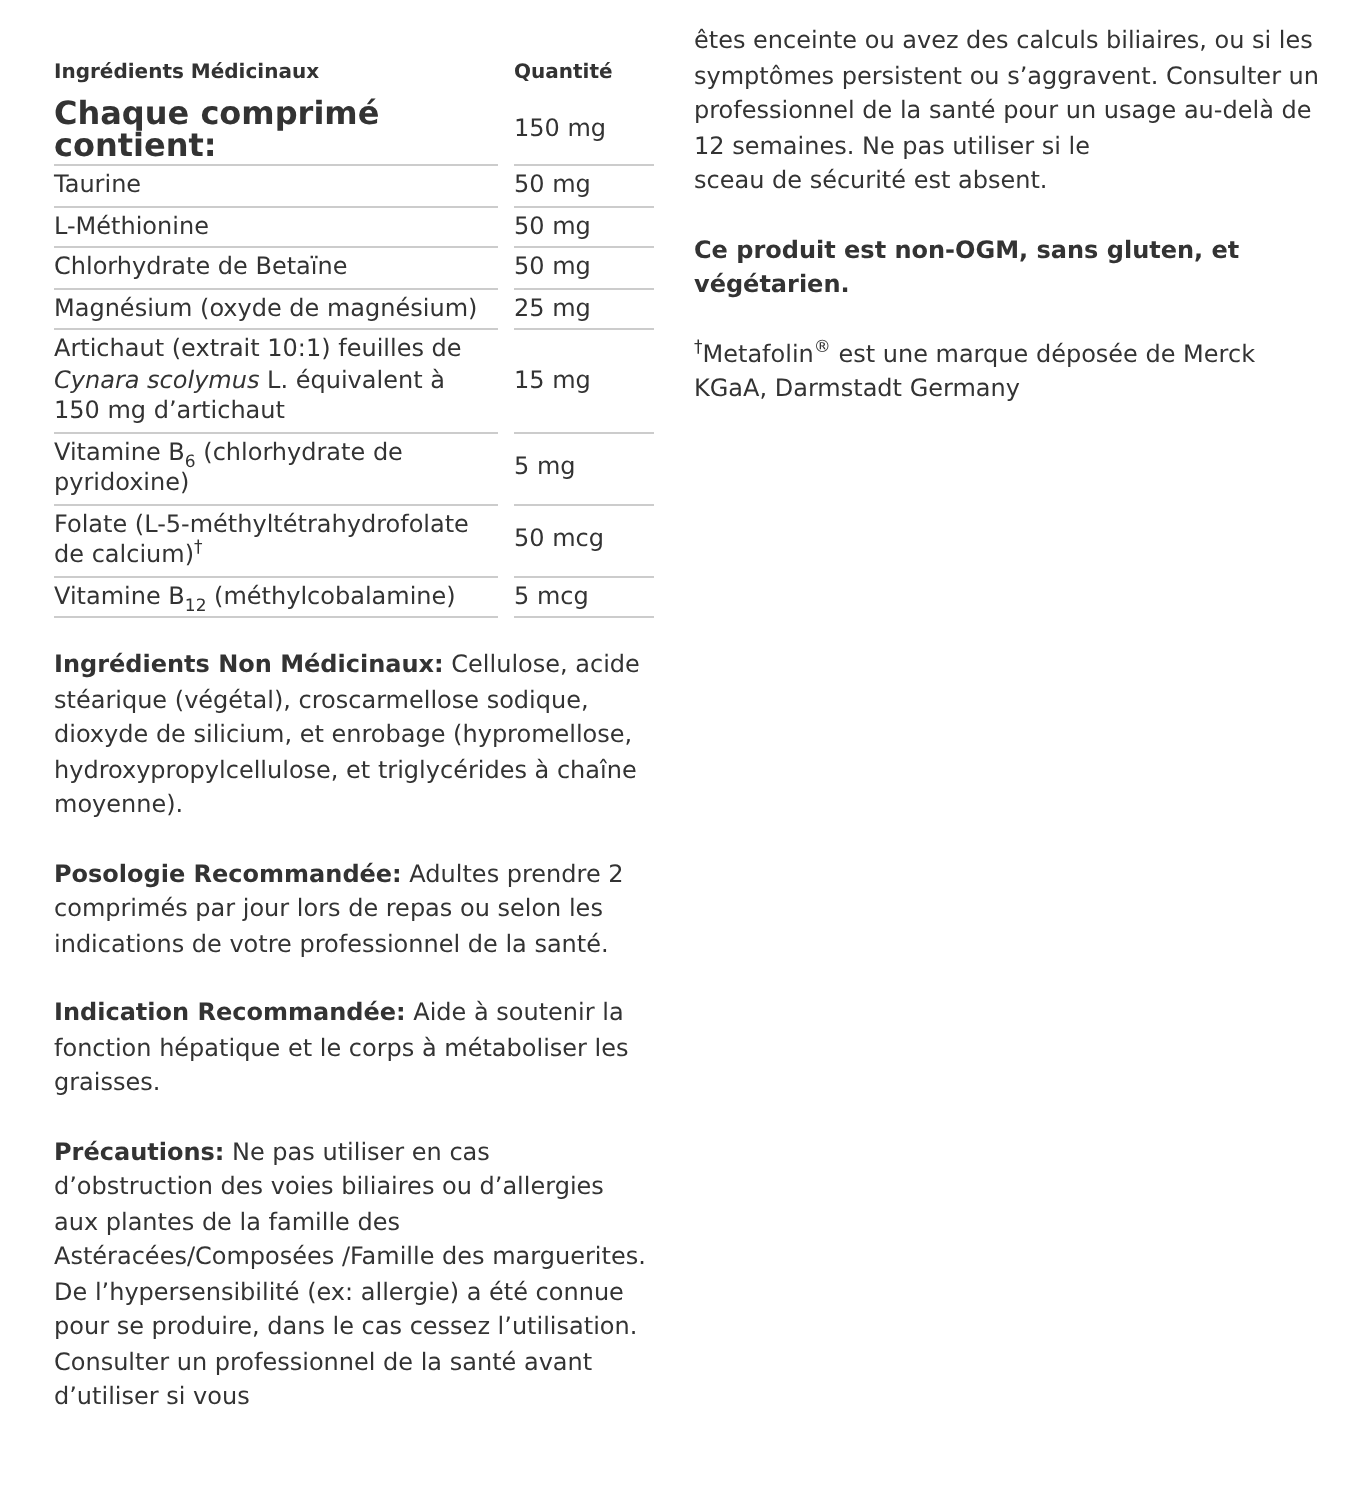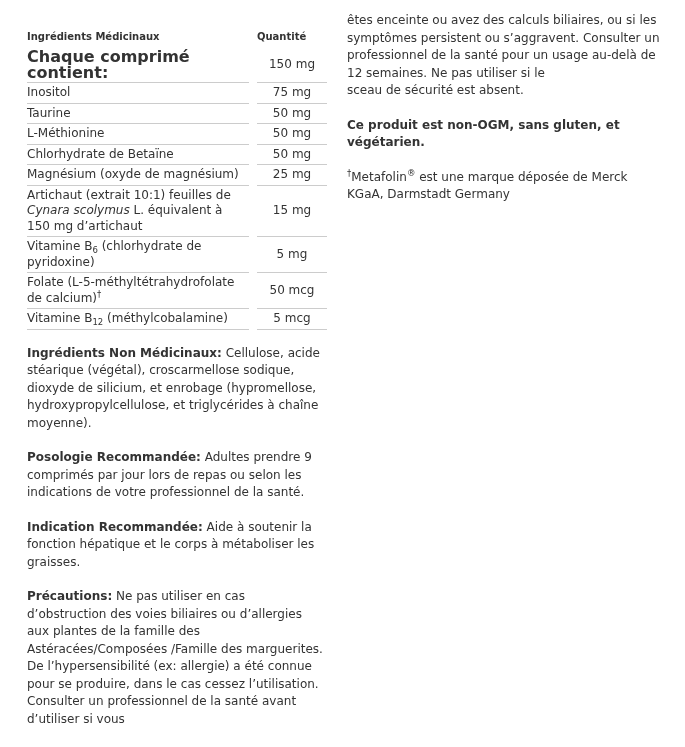--- a/index.html
+++ b/index.html
@@ -32,21 +32,21 @@
     text-align:left;font-weight:bold;font-size:10px;
     padding:3px 0 3px 0;line-height:15px;white-space:nowrap;
   }
   table.ingredients td{
     border-bottom:1px solid var(--divider);
     padding:2px 0 2px 0;
     line-height:15.5px;
     vertical-align:middle;
     text-align:left;
   }
-  table.ingredients td.qty{white-space:nowrap;text-align:center;}
+  table.ingredients td.qty{white-space:nowrap;}
   tr.row-bold td.name{font-weight:bold;font-size:16px;}
 
   sub,sup{font-size:8.5px;line-height:0;}
   sup{vertical-align:super;}
   sub{vertical-align:sub;}
   i{font-style:italic;}
   b{font-weight:bold;}
 
   .paras{margin-top:15px;}
   .paras p, .right-col p{
@@ -67,24 +67,20 @@
     <thead>
       <tr>
         <th>Ingrédients Médicinaux</th>
         <th>Quantité</th>
       </tr>
     </thead>
     <tbody>
         <tr class="row-bold">
           <td class="name"><span>Chaque comprimé contient:</span></td>
           <td class="qty">150 mg</td>
-        </tr>
-        <tr>
-          <td class="name"><span>Inositol</span></td>
-          <td class="qty">75 mg</td>
         </tr>
         <tr>
           <td class="name"><span>Taurine</span></td>
           <td class="qty">50 mg</td>
         </tr>
         <tr>
           <td class="name"><span>L-Méthionine</span></td>
           <td class="qty">50 mg</td>
         </tr>
         <tr>
@@ -108,21 +104,21 @@
           <td class="qty">50 mcg</td>
         </tr>
         <tr>
           <td class="name"><span>Vitamine B</span><sub>12</sub><span> (méthylcobalamine)</span></td>
           <td class="qty">5 mcg</td>
         </tr>
       </tbody>
   </table>
   <div class="paras">
       <p><b>Ingrédients Non Médicinaux:</b><span> Cellulose, acide stéarique (végétal), croscarmellose sodique, dioxyde de silicium, et enrobage (hypromellose, hydroxypropylcellulose, et triglycérides à chaîne moyenne).</span></p>
-      <p><b>Posologie Recommandée:</b><span> Adultes prendre 9 comprimés par jour lors de repas ou selon les indications de votre professionnel de la santé.</span></p>
+      <p><b>Posologie Recommandée:</b><span> Adultes prendre 2 comprimés par jour lors de repas ou selon les indications de votre professionnel de la santé.</span></p>
       <p><b>Indication Recommandée:</b><span> Aide à soutenir la fonction hépatique et le corps à métaboliser les graisses.</span></p>
       <p><b>Précautions:</b><span> Ne pas utiliser en cas d’obstruction des voies biliaires ou d’allergies aux plantes de la famille des Astéracées/Composées /Famille des marguerites. De l’hypersensibilité (ex: allergie) a été connue pour se produire, dans le cas cessez l’utilisation. Consulter un professionnel de la santé avant d’utiliser si vous</span></p>
     </div>
 </div>
 
 <div class="right-col">
   <div>
       <p><span>êtes enceinte ou avez des calculs biliaires, ou si les symptômes persistent ou s’aggravent. Consulter un professionnel de la santé pour un usage au-delà de 12 semaines. Ne pas utiliser si le</span><br><span>sceau de sécurité est absent.</span></p>
       <p class="para-bold"><span>Ce produit est non-OGM, sans gluten, et végétarien.</span></p>
       <p><sup>†</sup><span>Metafolin</span><sup>®</sup><span> est une marque déposée de Merck KGaA, Darmstadt Germany</span></p>

